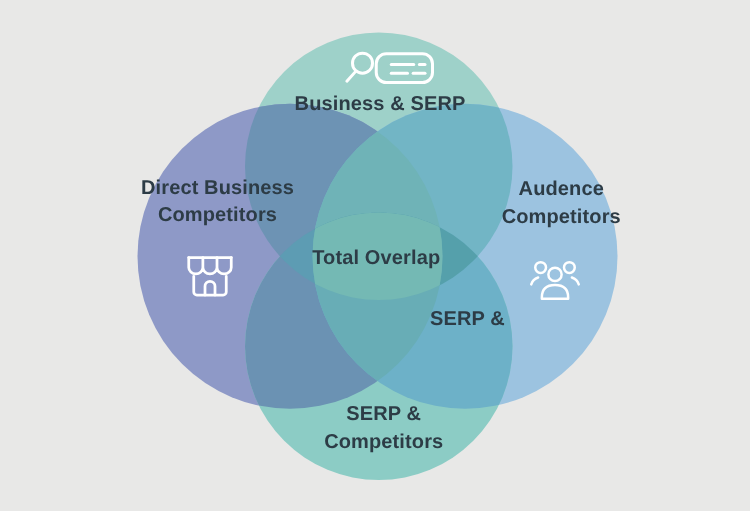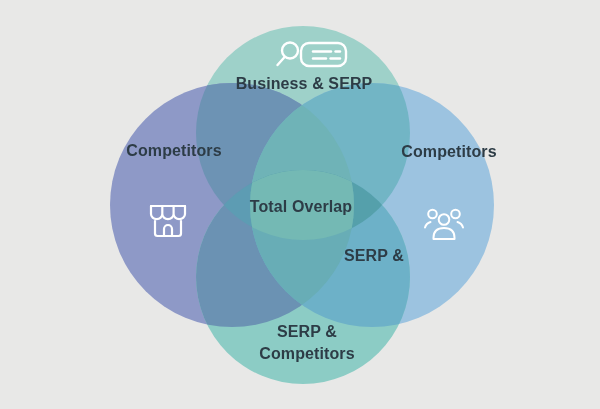--- a/index.html
+++ b/index.html
@@ -116,24 +116,26 @@
       <path d="M425,227.5 a8.5,8 0 0 1 5.5,-5.5"></path>
       <path d="M463,227.5 a8.5,8 0 0 0 -5.5,-5.5"></path>
       <circle cx="444" cy="219.5" r="5.3"></circle>
       <path d="M433.5,239 v-1.2 q0,-9.8 10.5,-9.8 q10.5,0 10.5,9.8 v1.2 z"></path>
     </g>
   </svg>
 
   <div class="lbl" style="left:304px; top:73px;">Business &amp; SERP</div>
 
   <div class="lbl" style="left:174px; top:140px;">
+    <div>Direct Business</div>
     <div>Competitors</div>
   </div>
 
   <div class="lbl" style="left:449px; top:141px;">
+    <div>Audence</div>
     <div>Competitors</div>
   </div>
 
   <div class="lbl" style="left:301px; top:196px;text-align:center;">Total Overlap</div>
 
   <div class="lbl" style="left:374px; top:245px;">
     <div>SERP &amp;</div>
   </div>
 
   <div class="lbl" style="left:307px; top:321px;">

